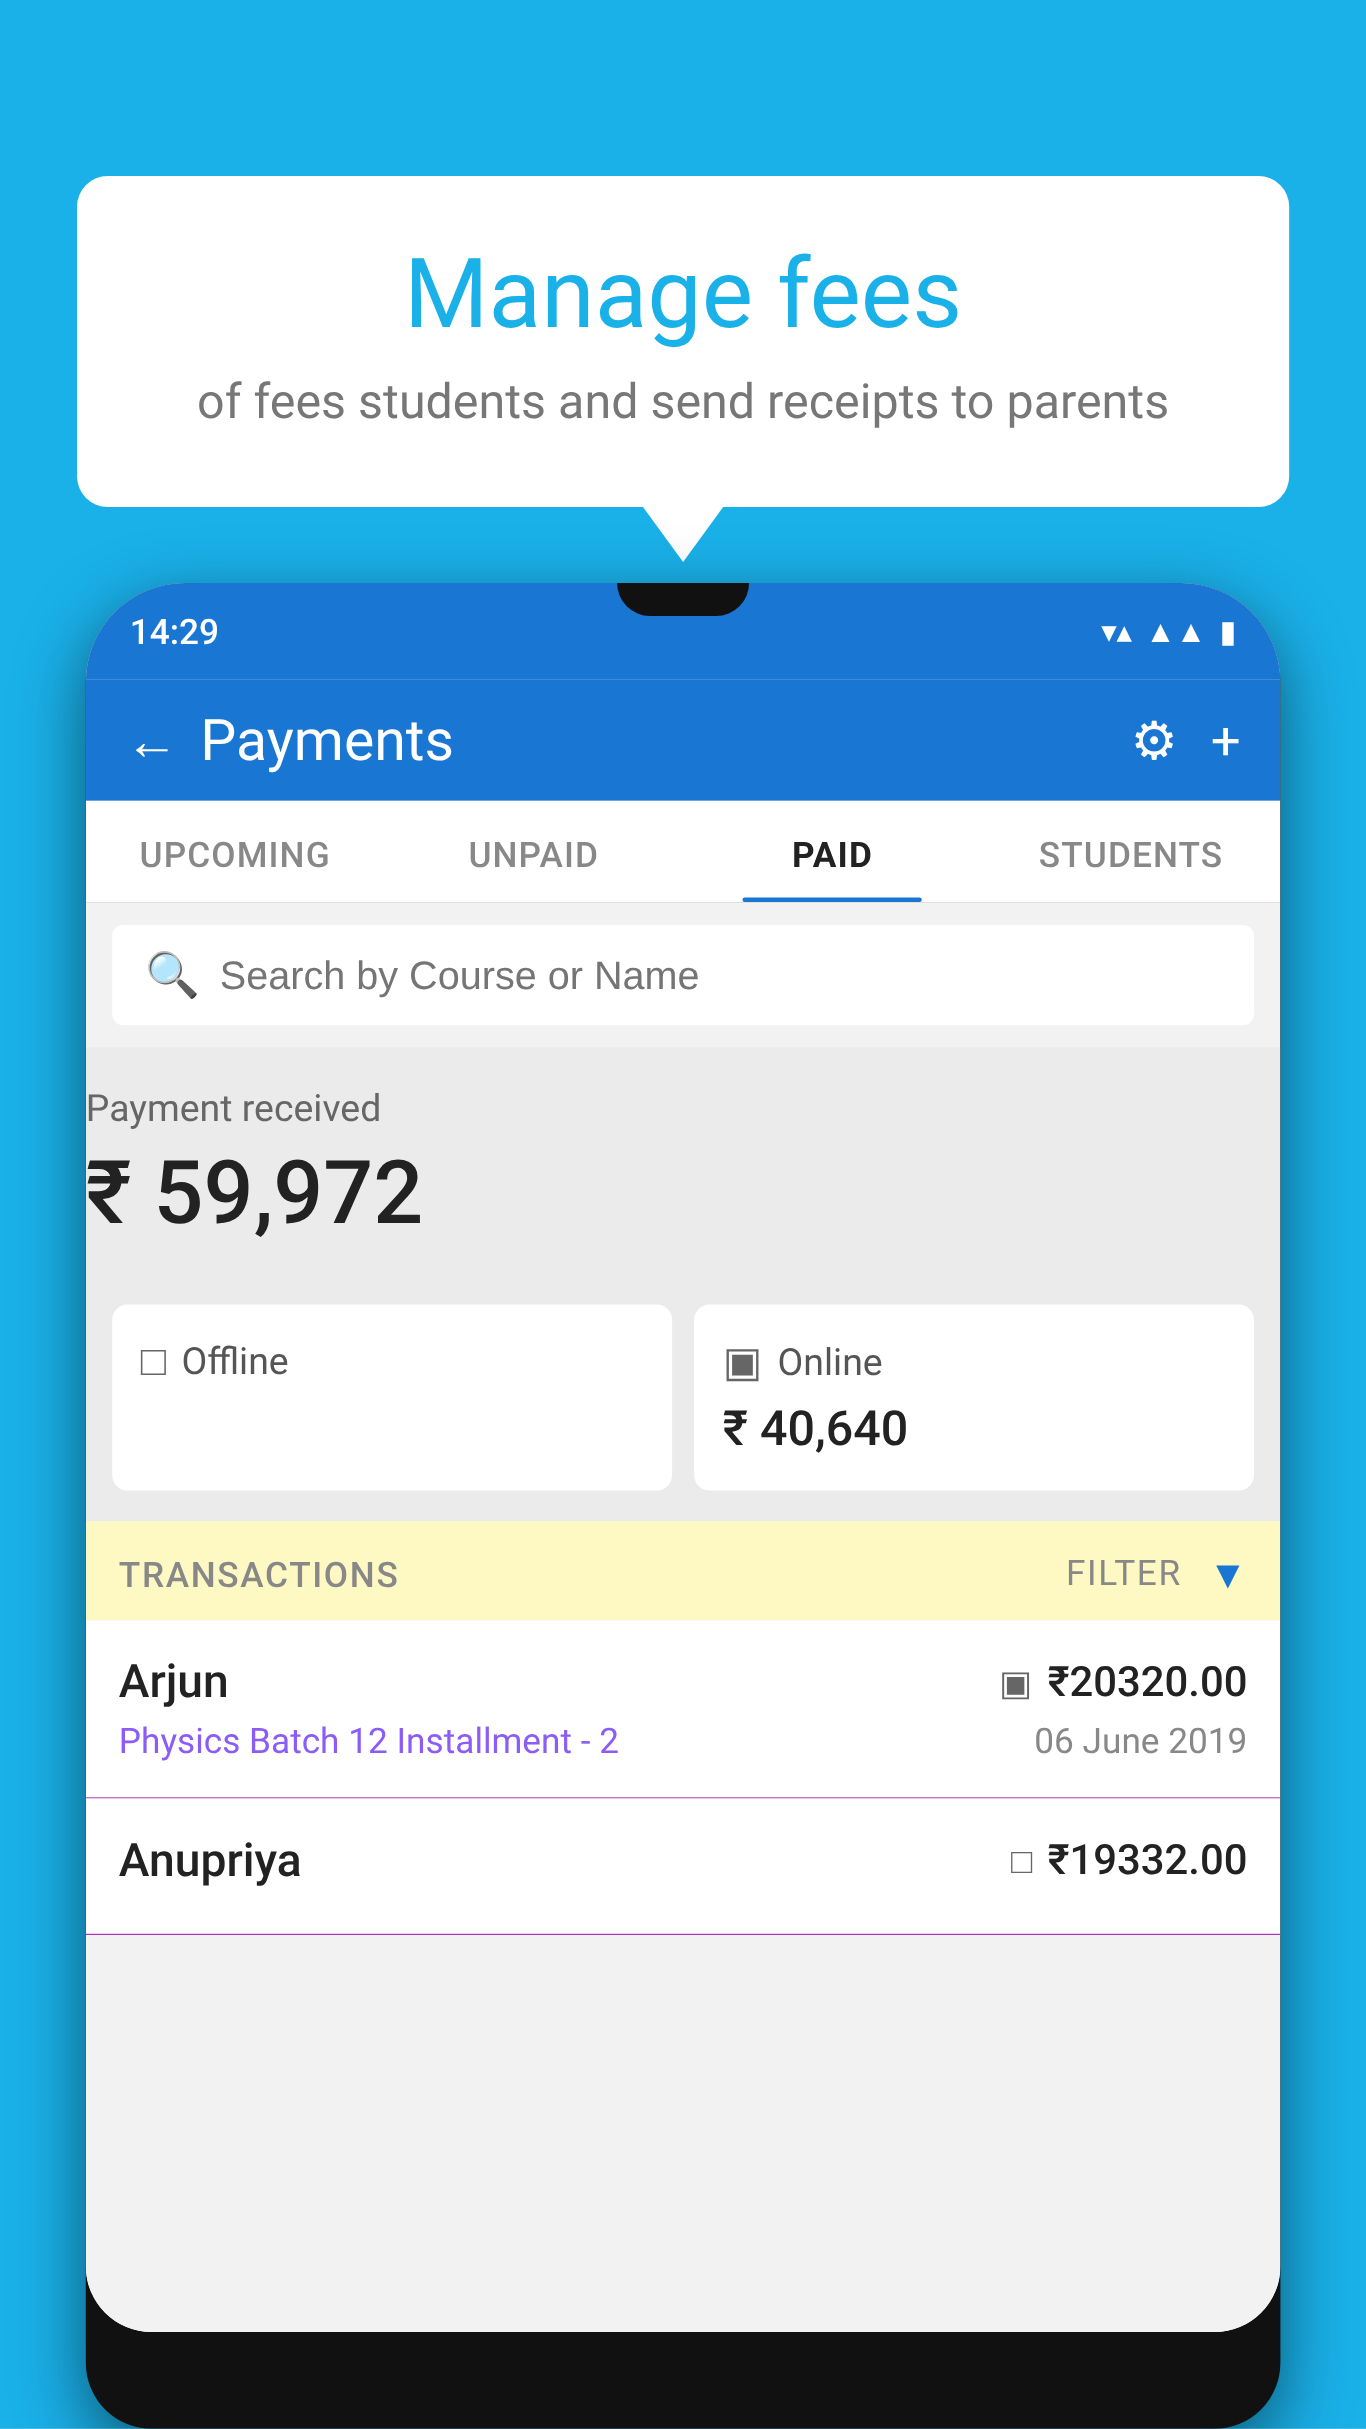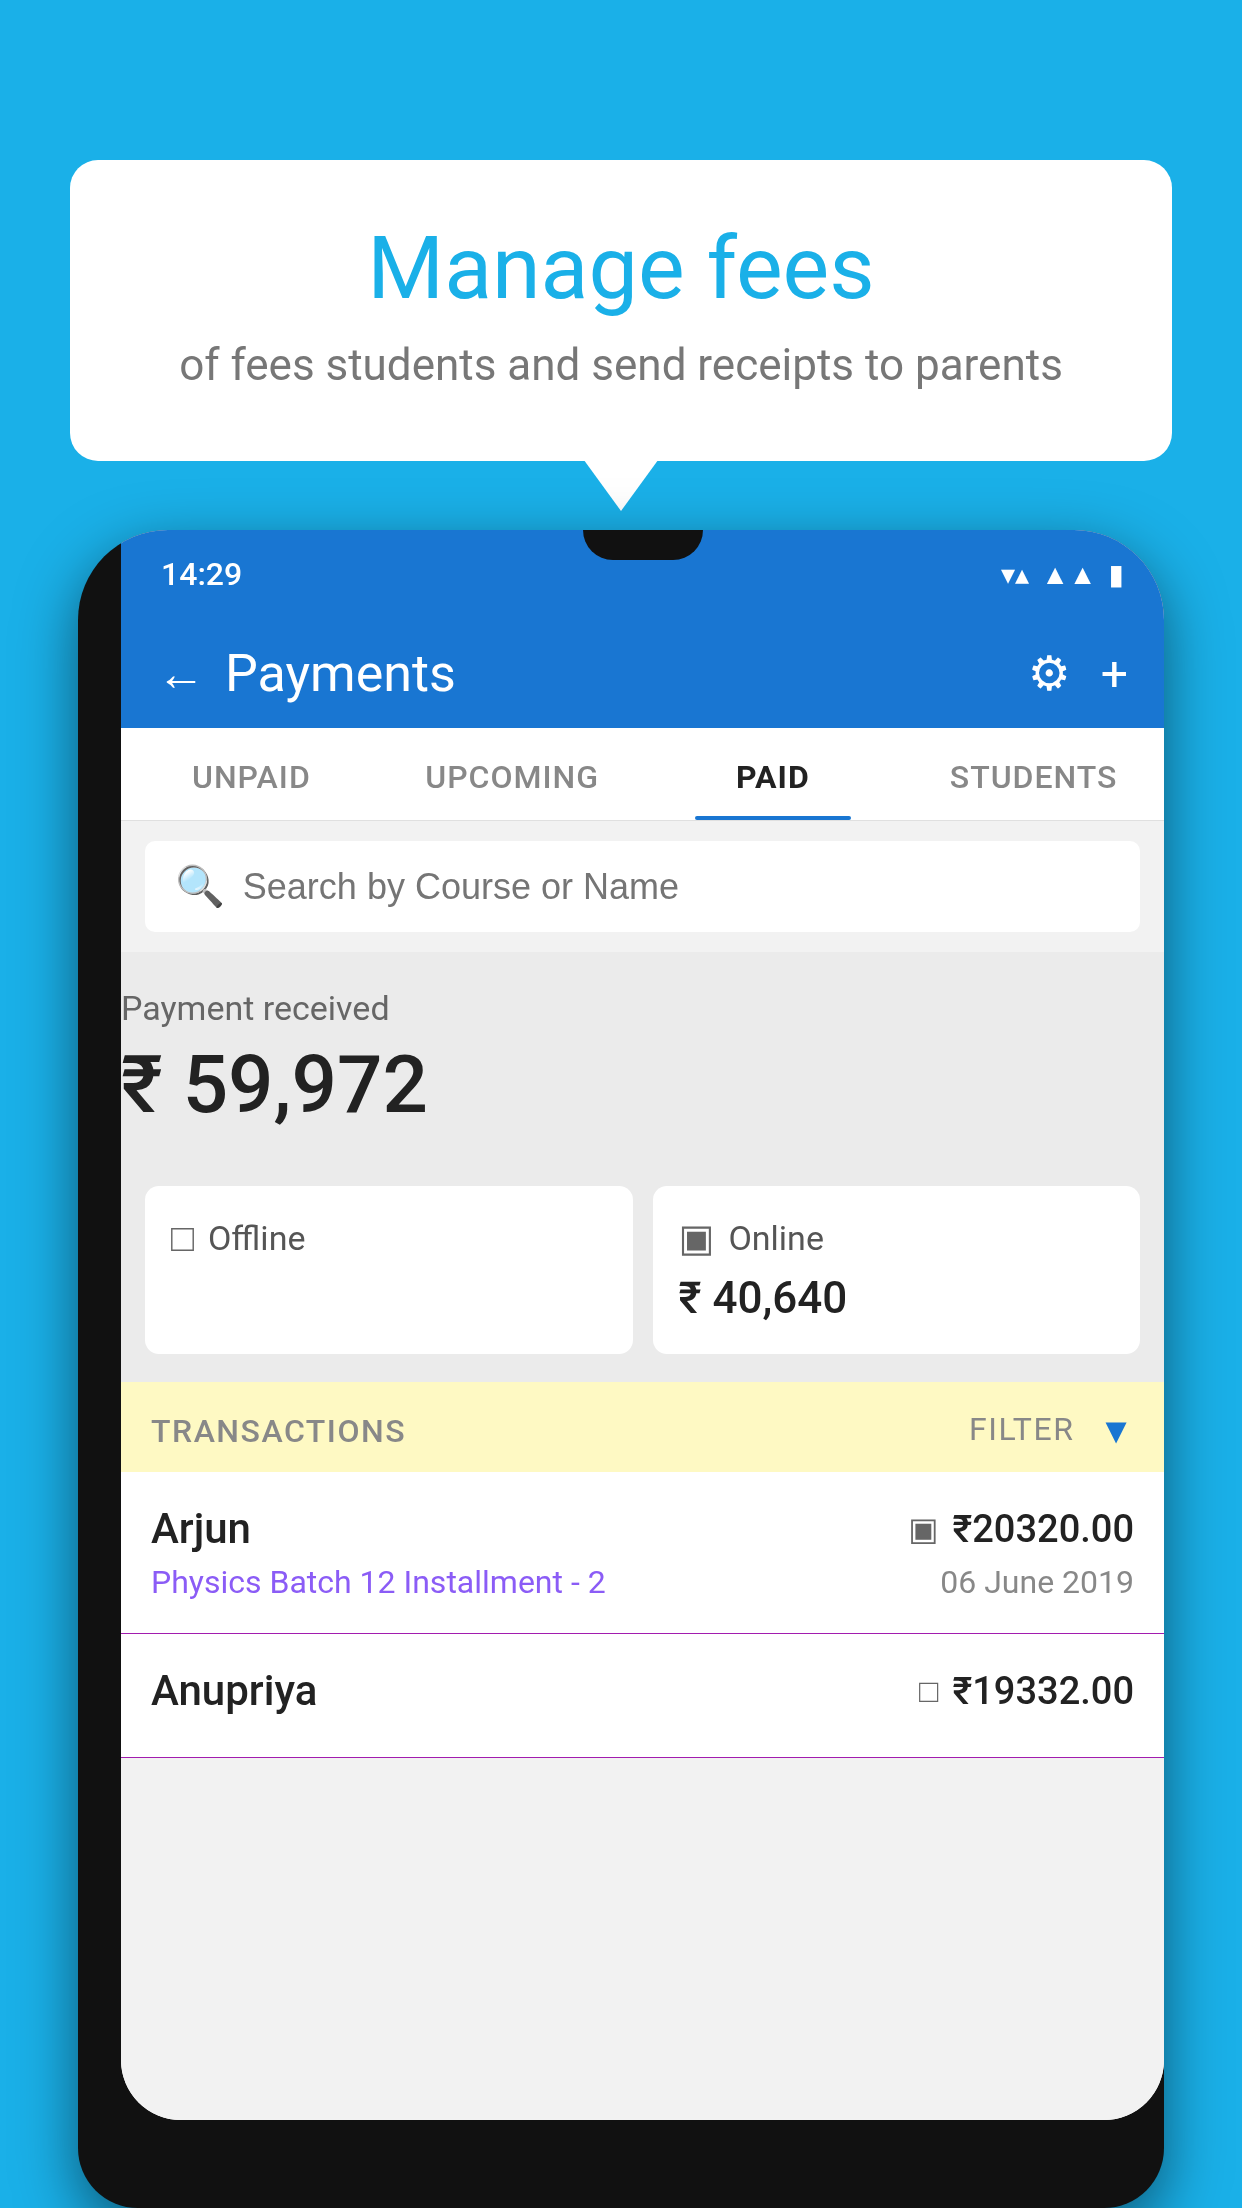--- a/index.html
+++ b/index.html
@@ -319,21 +319,20 @@
       color: #888;
     }
 
     .phone-inner {
       background: white;
       height: calc(100% - 88px);
       border-radius: 0 0 60px 60px;
       overflow: hidden;
       display: flex;
       flex-direction: column;
-      margin-left: 43px;
     }
   </style>
 </head>
 <body>
 
 <div class="speech-bubble">
   <div class="bubble-title">Manage fees</div>
   <div class="bubble-subtitle">of fees students and send receipts to parents</div>
 </div>
 
@@ -354,22 +353,22 @@
         <span class="back-arrow">←</span>
         <span class="header-title">Payments</span>
       </div>
       <div class="header-right">
         <span class="header-icon">⚙</span>
         <span class="header-icon">+</span>
       </div>
     </div>
 
     <div class="tabs">
+      <div class="tab">UPCOMING</div>
       <div class="tab">UNPAID</div>
-      <div class="tab">UPCOMING</div>
       <div class="tab active">PAID</div>
       <div class="tab">STUDENTS</div>
     </div>
 
     <div class="phone-content">
 
       <div class="search-bar">
         <span class="search-icon-el">🔍</span>
         <input class="search-input-el" type="text" readonly="" placeholder="Search by Course or Name" style="">
       </div>

